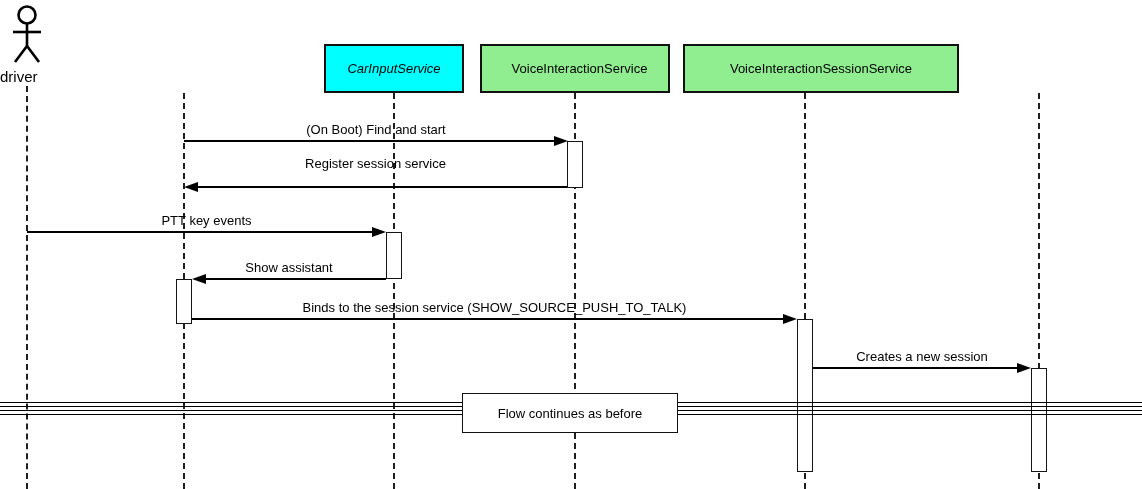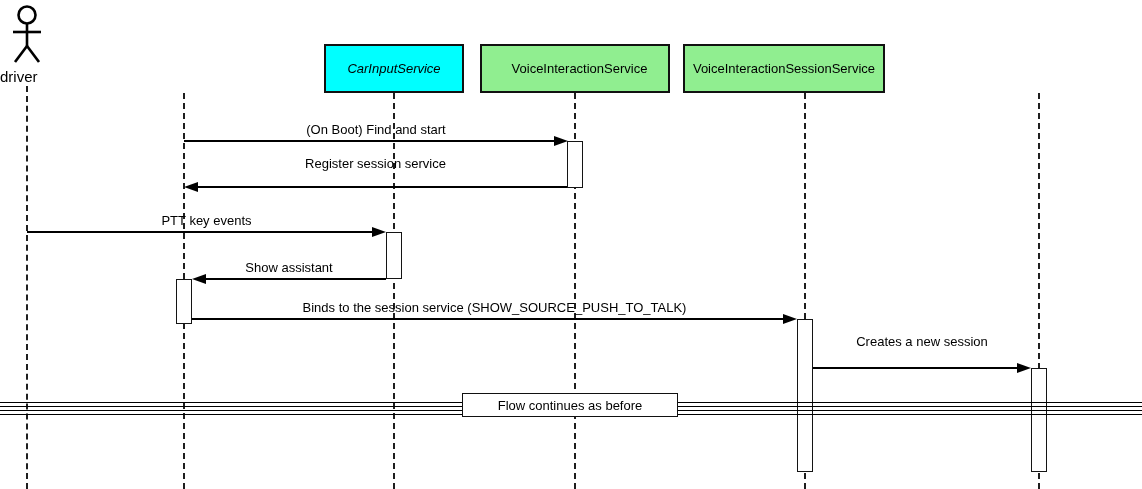--- a/index.html
+++ b/index.html
@@ -41,21 +41,21 @@
     <circle cx="22" cy="12" r="8.5" fill="#fff" stroke="#000" stroke-width="2.6"></circle>
     <line x1="22" y1="20.5" x2="22" y2="43" stroke="#000" stroke-width="2.6"></line>
     <line x1="8" y1="29" x2="36" y2="29" stroke="#000" stroke-width="2.6"></line>
     <line x1="22" y1="43" x2="10" y2="59" stroke="#000" stroke-width="2.6"></line>
     <line x1="22" y1="43" x2="34" y2="59" stroke="#000" stroke-width="2.6"></line>
   </svg>
   <div class="actor-label" style="left:0px;top:68px;width:54px;">driver</div>
 
   <div class="participant cyan" style="left:324px;top:44px;width:140px;height:49px;font-style:italic;">CarInputService</div>
   <div class="participant green" style="left:480px;top:44px;width:190px;height:49px;padding-left:9px;">VoiceInteractionService</div>
-  <div class="participant green" style="left:683px;top:44px;width:202px;height:49px;">VoiceInteractionSessionService</div>
+  <div class="participant green" style="left:683px;top:44px;width:276px;height:49px;">VoiceInteractionSessionService</div>
 
   <div class="bar" style="left:567px;top:141px;height:47px;"></div>
   <div class="bar" style="left:386px;top:232px;height:47px;"></div>
   <div class="bar" style="left:176px;top:279px;height:45px;"></div>
   <div class="bar" style="left:797px;top:319px;height:153px;"></div>
   <div class="bar" style="left:1031px;top:368px;height:104px;"></div>
 
   <div>
     <div class="msg-label" style="left:184px;top:122px;width:384px;">(On Boot) Find and start</div>
     <div class="msg-line" style="left:184px;top:140px;width:370px;"></div>
@@ -80,24 +80,24 @@
     <div class="head-left" style="left:192px;top:274px;"></div>
   </div>
 
   <div>
     <div class="msg-label" style="left:192px;top:300px;width:605px;">Binds to the session service (SHOW_SOURCE_PUSH_TO_TALK)</div>
     <div class="msg-line" style="left:192px;top:318px;width:591px;"></div>
     <div class="head-right" style="left:783px;top:314px;"></div>
   </div>
 
   <div>
-    <div class="msg-label" style="left:813px;top:334px;width:218px;">Creates a new session</div>
+    <div class="msg-label" style="left:813px;top:349px;width:218px;">Creates a new session</div>
     <div class="msg-line" style="left:813px;top:367px;width:204px;"></div>
     <div class="head-right" style="left:1017px;top:363px;"></div>
   </div>
 
   <div>
     <div class="stripe" style="top:402px;"></div>
     <div class="stripe" style="top:410px;"></div>
-    <div class="divider-label" style="left:462px;top:393px;width:216px;height:24px;">Flow continues as before</div>
+    <div class="divider-label" style="left:462px;top:393px;width:216px;height:40px;">Flow continues as before</div>
   </div>
 
 </div>
 
 </body></html>

